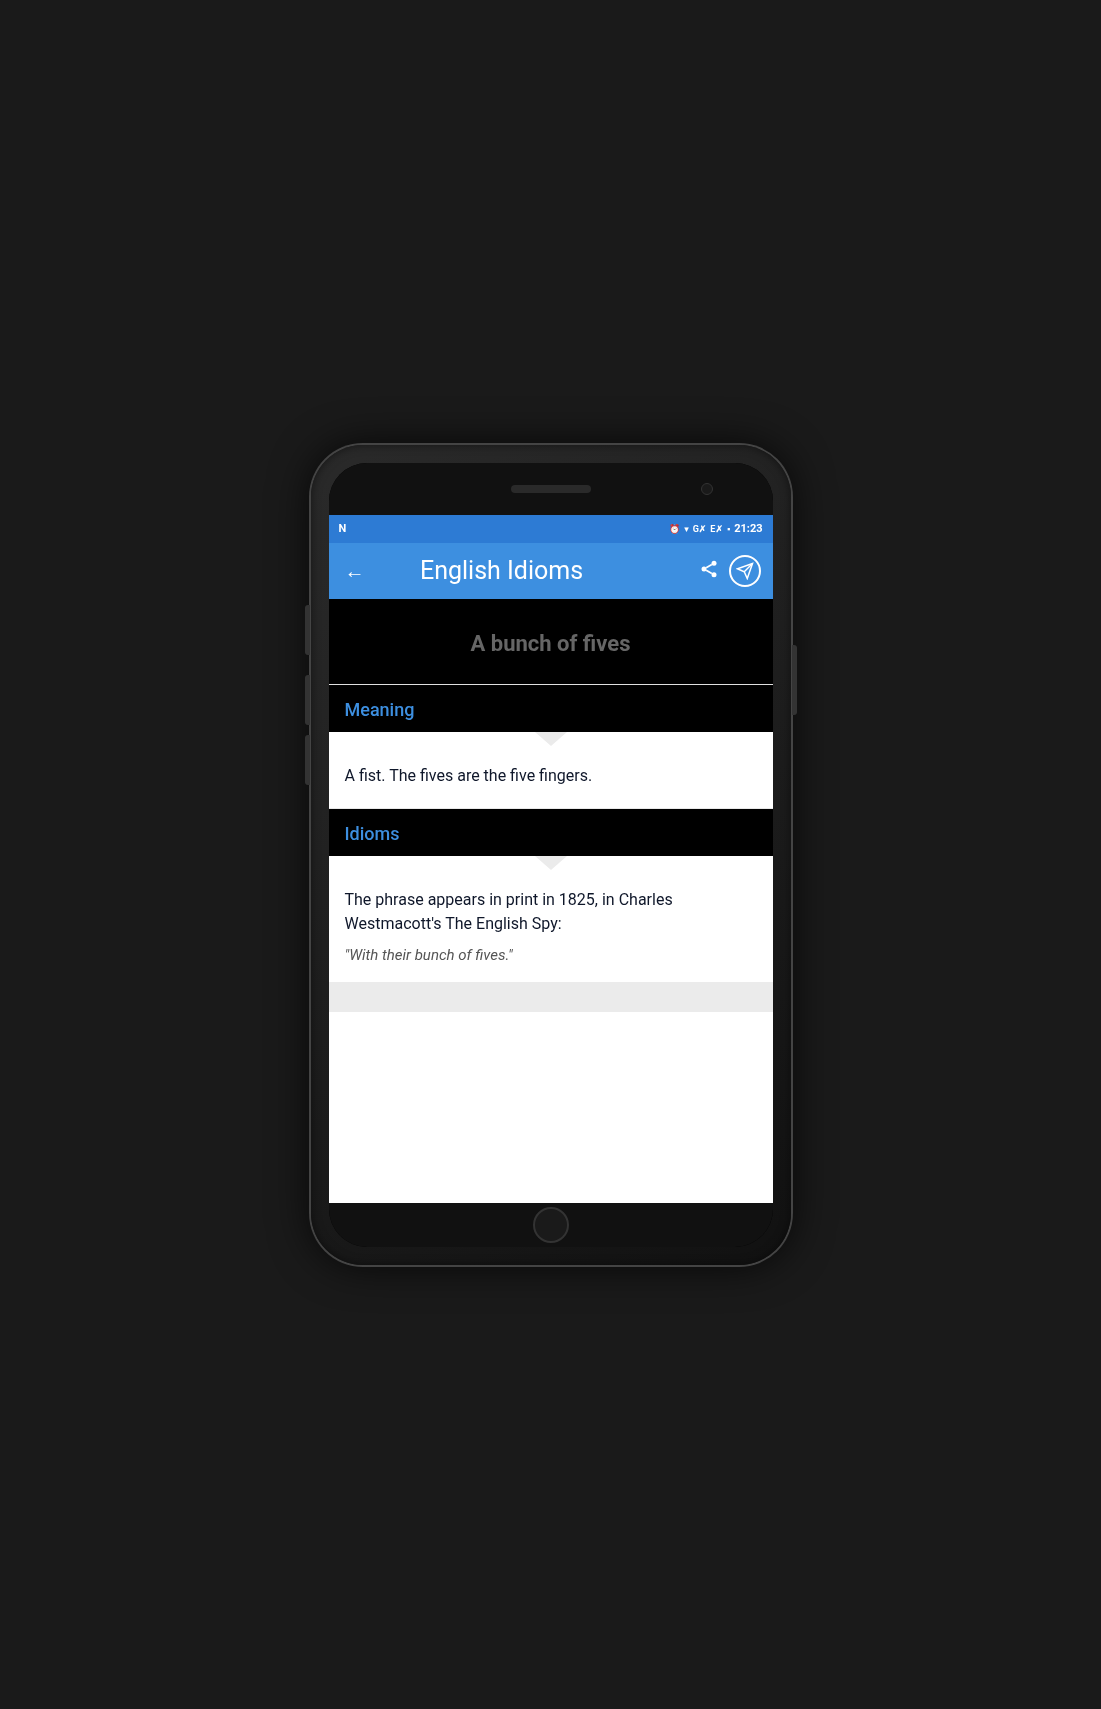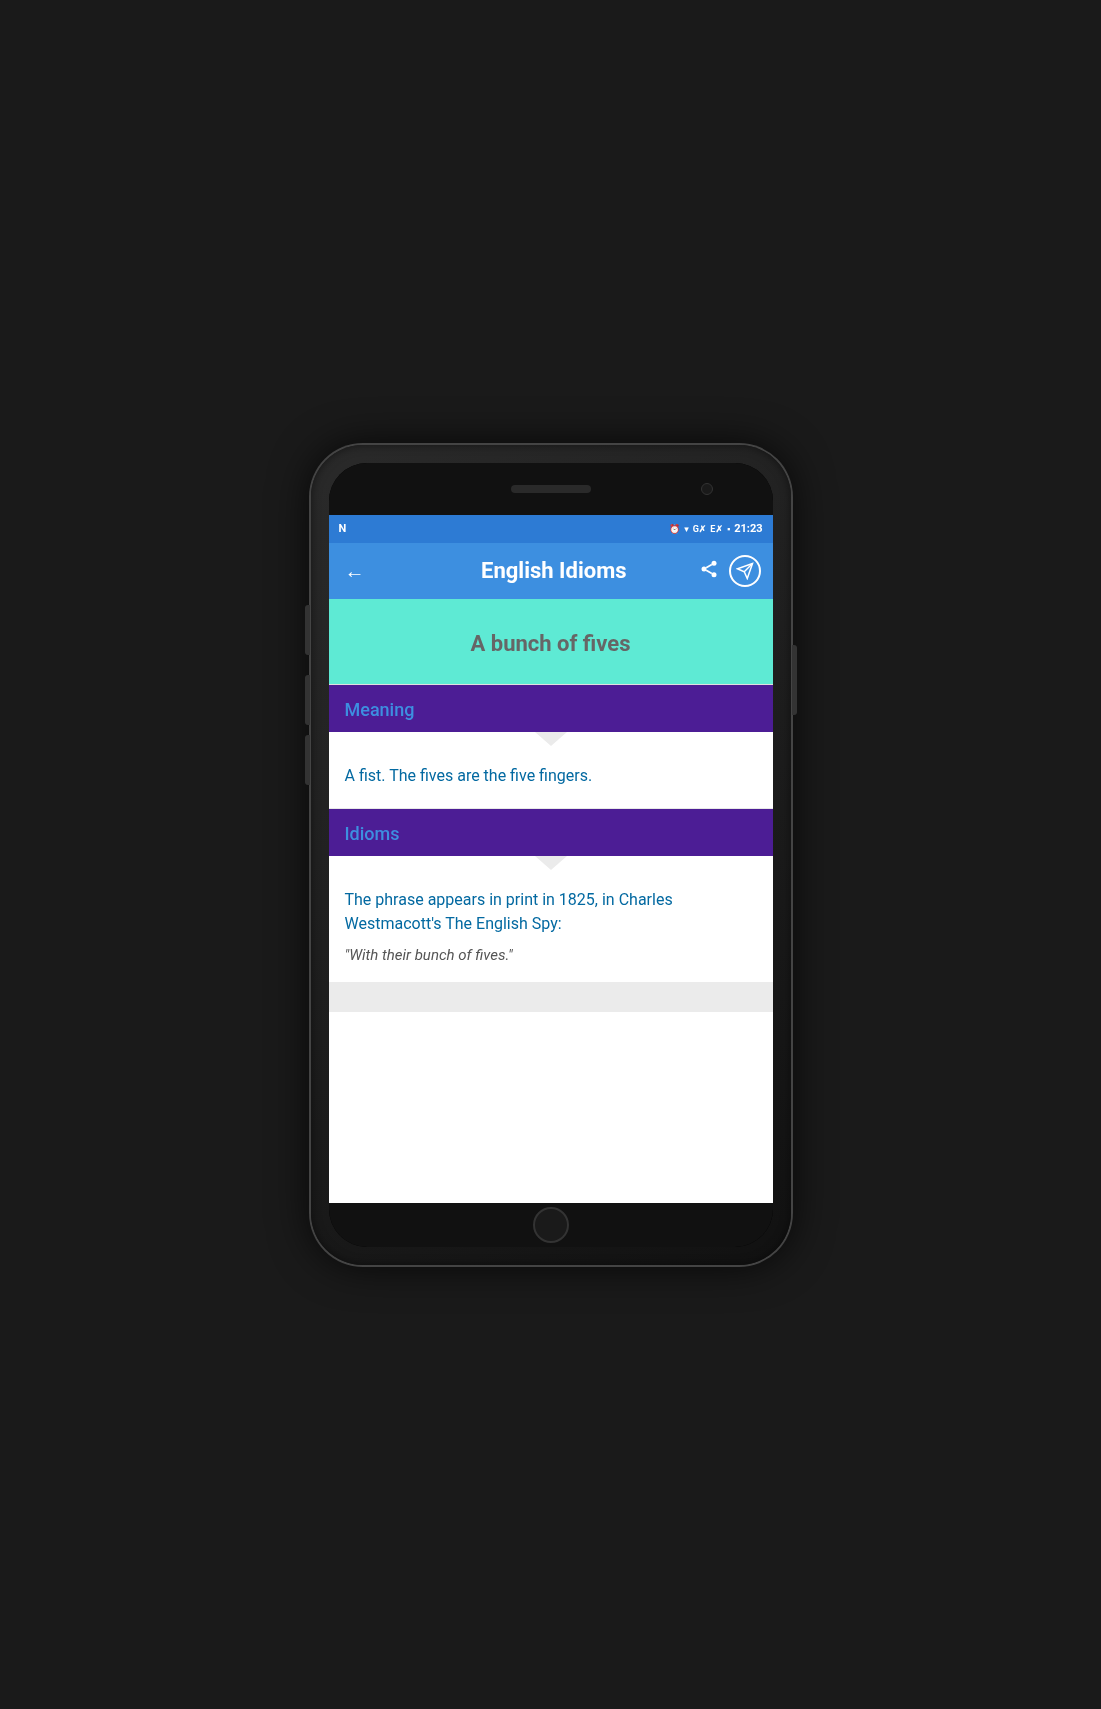--- a/index.html
+++ b/index.html
@@ -156,23 +156,23 @@
       cursor: pointer;
       padding: 4px;
       background: none;
       border: none;
       line-height: 1;
     }
 
     .app-title {
       flex: 1;
       color: white;
-      font-size: 22px;
-      font-weight: bold;
-      text-align: right;
+      font-size: 25px;
+      font-weight: normal;
+      text-align: center;
       margin-right: 60px;
     }
 
     .toolbar-actions {
       display: flex;
       align-items: center;
       gap: 6px;
     }
 
     .share-btn {
@@ -200,35 +200,35 @@
 
     
     .content-area {
       flex: 1;
       overflow-y: auto;
       background: #fff;
     }
 
     
     .idiom-title-section {
-      background: #5eead4;
+      background: #000000;
       padding: 32px 20px 28px;
       text-align: center;
       border-bottom: 1px solid #e0e0e0;
     }
 
     .idiom-title {
       font-size: 22px;
       font-weight: bold;
       color: #666;
     }
 
     
     .section-header {
-      background: #4c1d95;
+      background: #000000;
       padding: 14px 16px 12px;
       position: relative;
     }
 
     .section-header-label {
       font-size: 18px;
       font-weight: 500;
       color: #3d8fe0;
     }
 
@@ -246,21 +246,21 @@
 
     
     .section-content {
       background: #fff;
       padding: 18px 16px 20px;
       border-bottom: 1px solid #e8e8e8;
     }
 
     .section-content-text {
       font-size: 16px;
-      color: #0369a1;
+      color: #0f172a;
       line-height: 1.5;
     }
 
     .section-content-quote {
       font-size: 15px;
       color: #555;
       font-style: italic;
       line-height: 1.5;
       margin-top: 8px;
     }

